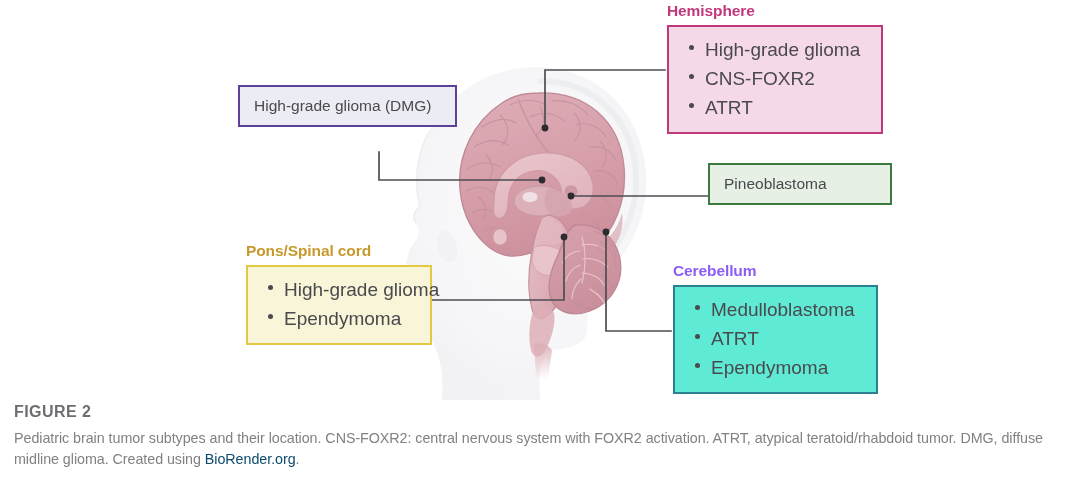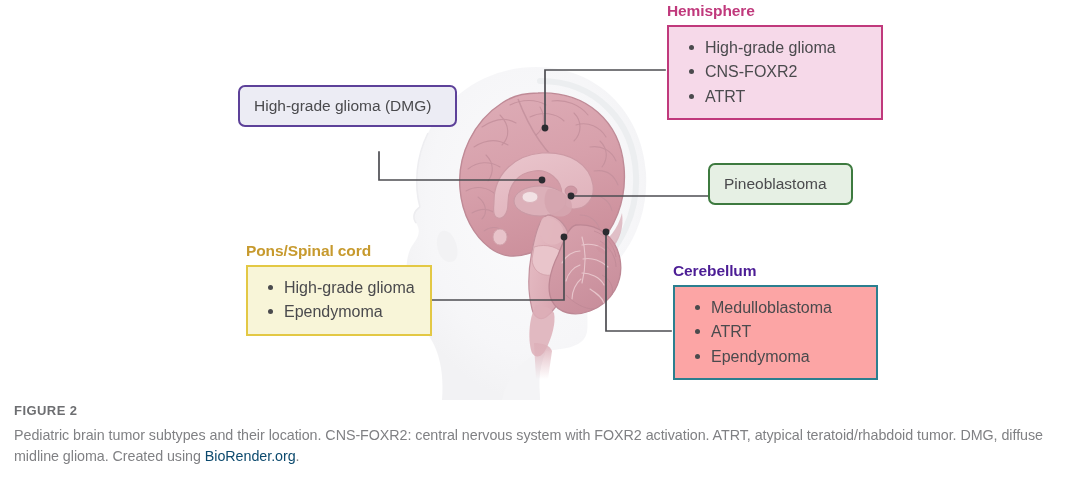--- a/index.html
+++ b/index.html
@@ -52,29 +52,28 @@
     white-space: nowrap;
   }
   .callout-box {
     border-style: solid;
     border-width: 2.5px;
     box-sizing: border-box;
     padding: 9px 14px 9px 14px;
   }
   .callout-box.single {
     padding: 8px 13px 8px 14px;
-    border-radius: 7px;
   }
   .callout-list {
     margin: 0;
     padding: 0;
     list-style: none;
   }
   .callout-list li {
-    font-size: 16px;
+    font-size: 19px;
     line-height: 1.52;
     color: #4a4a4d;
     position: relative;
     padding-left: 22px;
     white-space: nowrap;
   }
   .callout-list li::before {
     content: "";
     position: absolute;
     left: 6px;
@@ -92,37 +91,37 @@
   }
 
   
   #callout-hemisphere { left: 667px; top: 2px; }
   #callout-hemisphere .callout-box { width: 216px; }
 
   #callout-midline { left: 238px; top: 85px; }
   #callout-midline .callout-box { width: 219px; }
 
   #callout-pineal { left: 708px; top: 163px; }
-  #callout-pineal .callout-box { width: 145px; }
+  #callout-pineal .callout-box { width: 184px; }
 
   #callout-pons { left: 246px; top: 242px; }
   #callout-pons .callout-box { width: 186px; }
 
   #callout-cerebellum { left: 673px; top: 262px; }
   #callout-cerebellum .callout-box { width: 205px; }
 
   
   #caption {
     position: absolute;
     left: 14px;
     top: 403px;
     width: 1055px;
   }
   #figure-label {
-    font-size: 13px;
+    font-size: 16px;
     font-weight: bold;
     letter-spacing: 0.45px;
     color: #6d6e71;
     margin-bottom: 7px;
   }
   #caption-text {
     font-size: 14.3px;
     line-height: 1.48;
     color: #808184;
     letter-spacing: -0.05px;
@@ -350,22 +349,22 @@
     <div class="callout-title" style="color:#c79a2e">Pons/Spinal cord</div>
     <div class="callout-box" style="border-color:#e3c844; background:#f8f5d8;">
       <ul class="callout-list">
         <li>High-grade glioma</li>
         <li>Ependymoma</li>
       </ul>
     </div>
   </div>
 
   <div class="callout" id="callout-cerebellum">
-    <div class="callout-title" style="color:#4c1d95">Cerebellum</div>
-    <div class="callout-box" style="border-color:#2b7f8f; background:#fca5a5;">
+    <div class="callout-title" style="color:#8b5cf6">Cerebellum</div>
+    <div class="callout-box" style="border-color:#2b7f8f; background:#5eead4;">
       <ul class="callout-list">
         <li>Medulloblastoma</li>
         <li>ATRT</li>
         <li>Ependymoma</li>
       </ul>
     </div>
   </div>
 
 </div>
 

